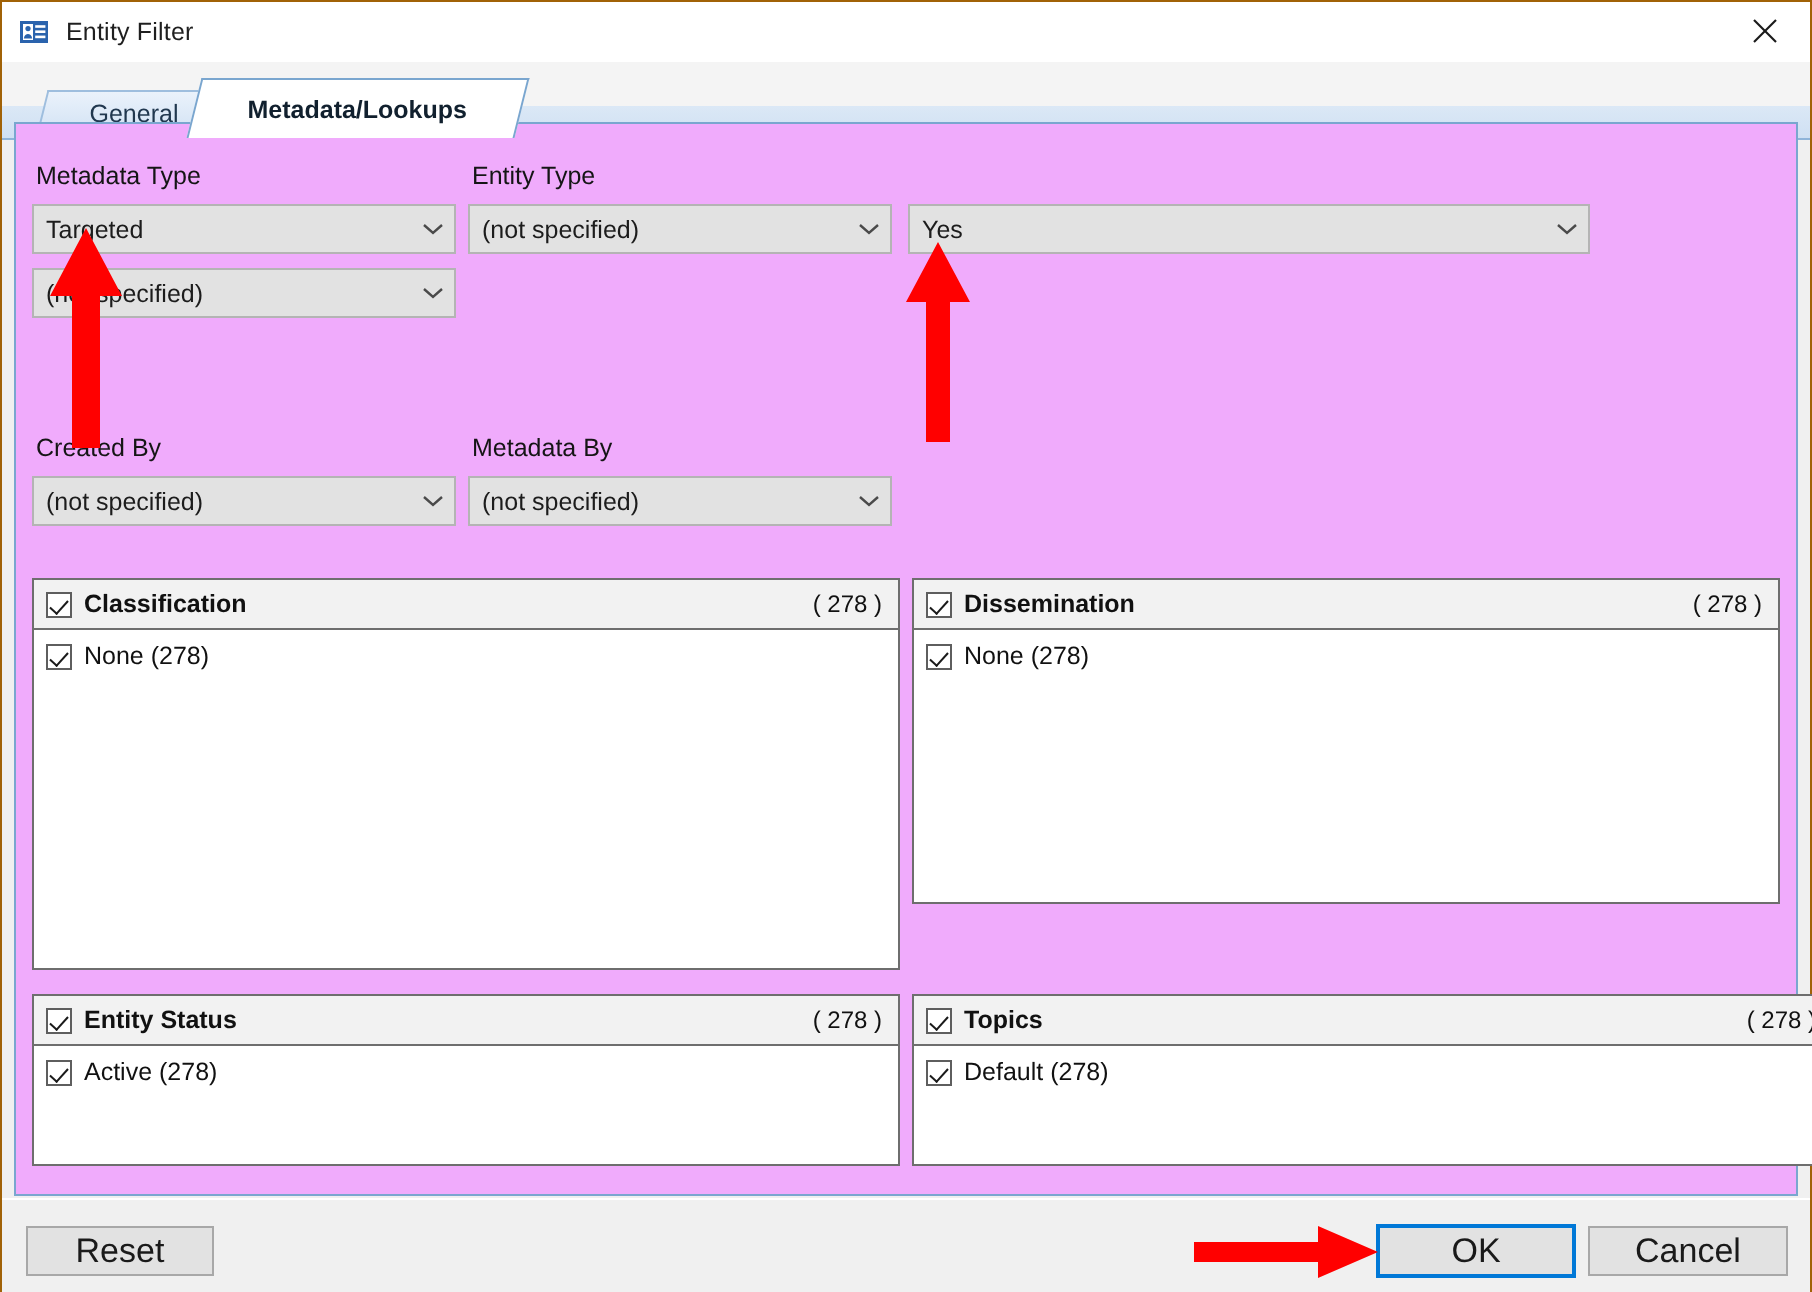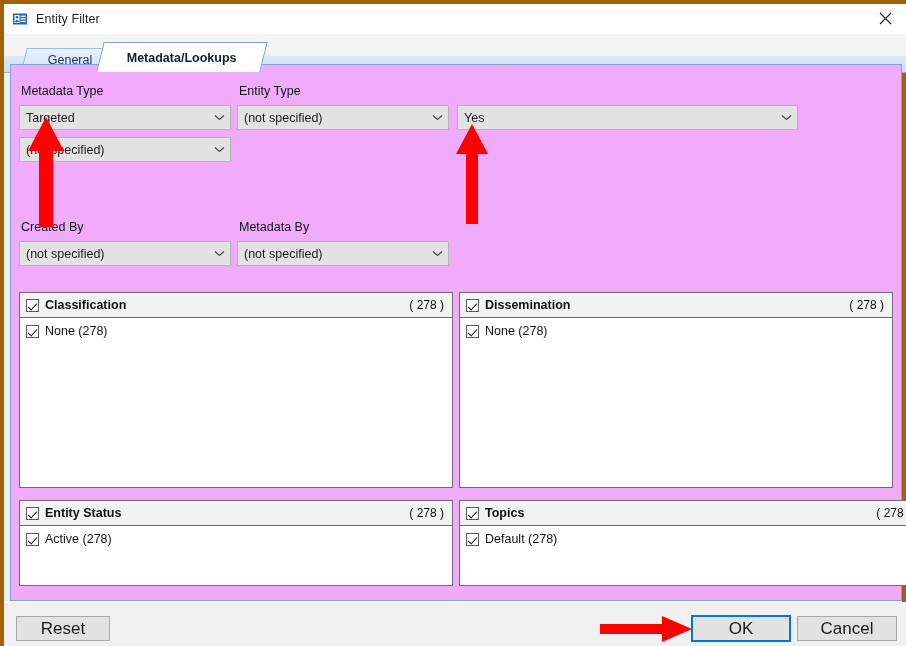--- a/index.html
+++ b/index.html
@@ -15,21 +15,21 @@
     background: #ffffff;
     overflow: hidden;
   }
 
   
   #window {
     position: relative;
     width: 906px;
     height: 646px;
     box-sizing: border-box;
-    border: 4px solid #a16207;
+    border: 1px solid #a16207;
     background: #f0f0f0;
   }
 
   
   #titlebar {
     position: absolute;
     left: 0; top: 0;
     width: 904px;
     height: 30px;
     background: #ffffff;
@@ -365,21 +365,21 @@
         <span class="group-count">( 278 )</span>
       </div>
       <div class="group-body">
         <div class="list-item">
           <span class="chk checked"></span>
           <span class="list-item-label">None (278)</span>
         </div>
       </div>
     </div>
 
-    <div class="groupbox" style="left:448px; top:227px; width:434px; height:196px;">
+    <div class="groupbox" style="left:448px; top:227px; width:434px; height:163px;">
       <div class="group-header">
         <span class="chk checked"></span>
         <span class="group-title">Dissemination</span>
         <span class="group-count">( 278 )</span>
       </div>
       <div class="group-body">
         <div class="list-item">
           <span class="chk checked"></span>
           <span class="list-item-label">None (278)</span>
         </div>

